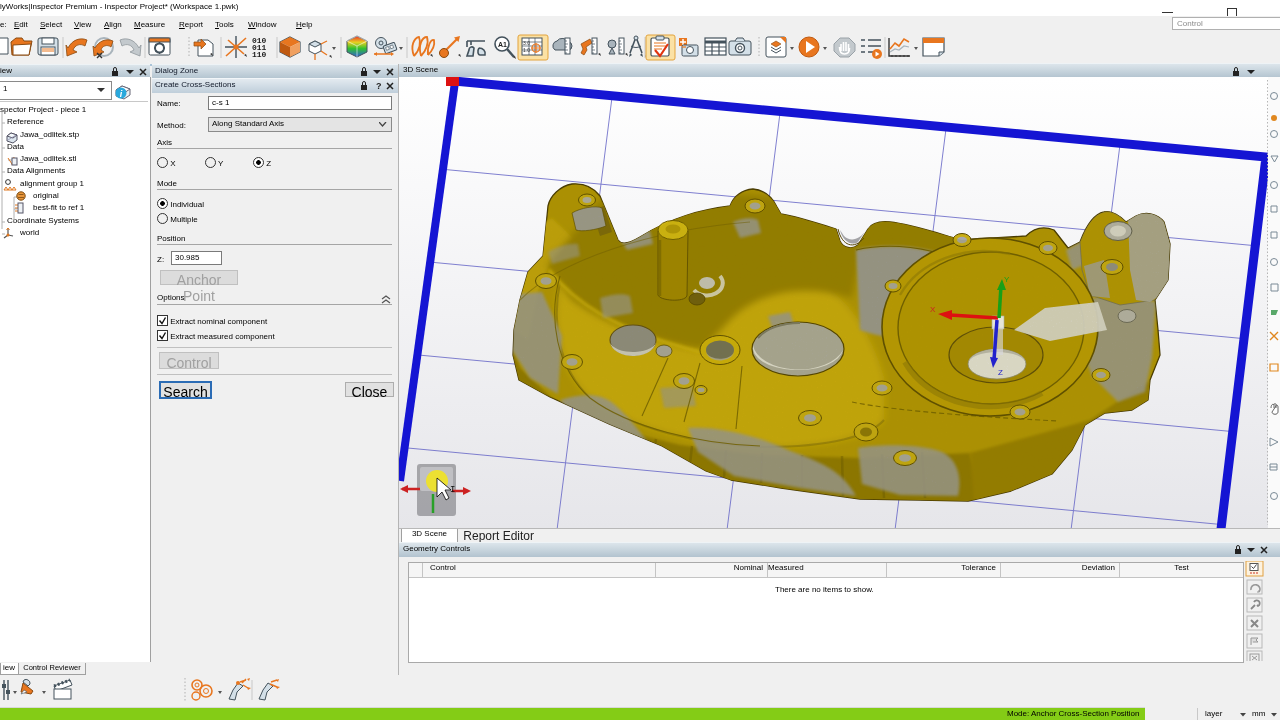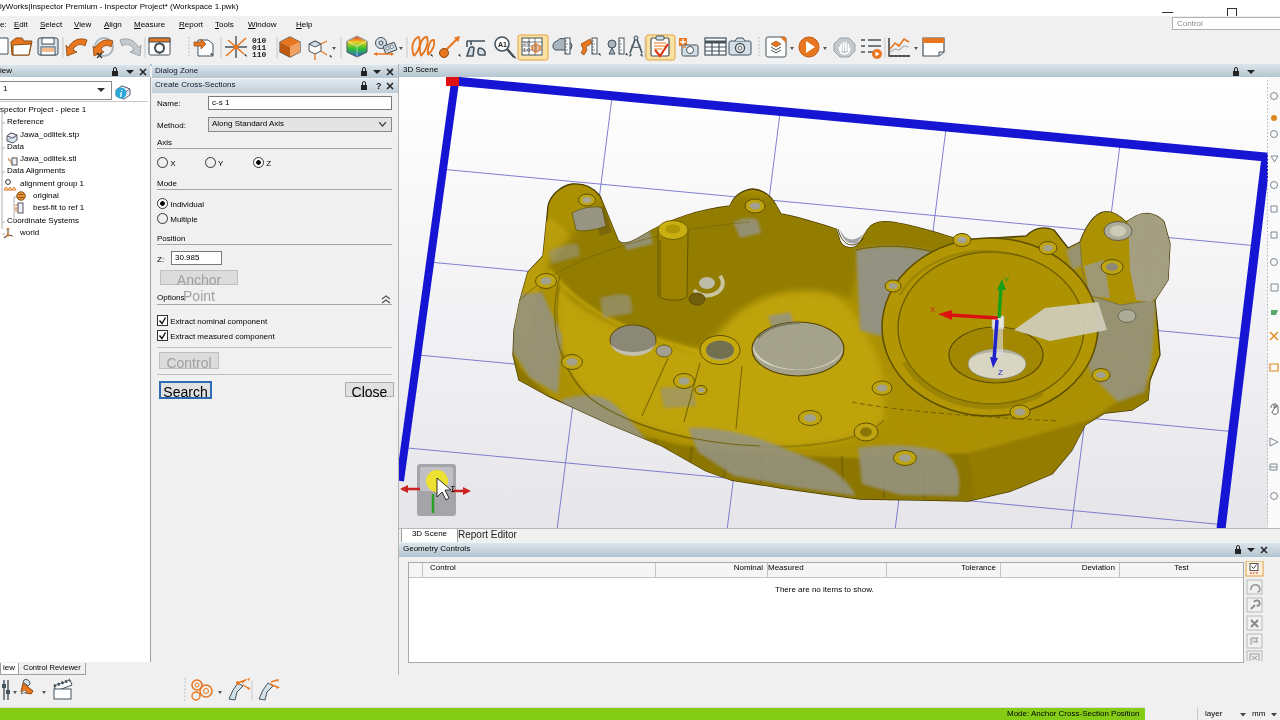--- a/index.html
+++ b/index.html
@@ -674,21 +674,21 @@
 <path d="M1271 408 c0 -3 2 -5 3 -3 l0 3 m0 -3 c0 -2 2 -2 2 0 l0 3 m0 -2 c0 -2 2 -1 2 1 l0 5 c0 3 -6 3 -6 0 z" fill="#fff" stroke="#555" stroke-width="0.9"></path>
 <path d="M1270 438 l8 4 -8 4 z" fill="none" stroke="#7a8a96"></path>
 <path d="M1270 464 h7 v6 h-7 z M1270 467 h7" fill="none" stroke="#7a8a96"></path>
 <circle cx="1274" cy="496" r="3.5" fill="none" stroke="#7a8a96"></circle>
 </g>
 </svg>
   </div>
 
   <div class="abs" style="left:0;top:468px;width:881px;height:14px;background:#f0f0f0;border-top:1px solid #b8b8b8">
     <div class="abs" style="left:2px;top:0;width:55px;height:13px;background:#fff;border:1px solid #a0a0a0;border-top:none;font-size:8px;text-align:center">3D Scene</div>
-    <div class="abs" style="left:59px;top:0;width:76px;height:13px;font-size:10px;text-align:left;color:#222">Report Editor</div>
+    <div class="abs" style="left:59px;top:0;width:76px;height:13px;font-size:12px;text-align:right;color:#222">Report Editor</div>
   </div>
 </div>
 
 <div class="abs" style="left:399px;top:542px;width:881px;height:120px;background:#f0f0f0">
   <div class="abs hdr" style="left:0;top:0;width:881px;height:14px">
     <div class="abs" style="left:4px;top:1px;font-size:8px">Geometry Controls</div>
     <svg class="abs" style="left:834px;top:2px" width="40" height="10">
       <rect x="2" y="4" width="6" height="5" fill="#222"></rect>
         <path d="M3.5 4 v-2 a1.5 1.5 0 0 1 3 0 v2" fill="none" stroke="#222"></path>
       <path d="M14 3 l4 4 4-4 z" fill="#222"></path>

